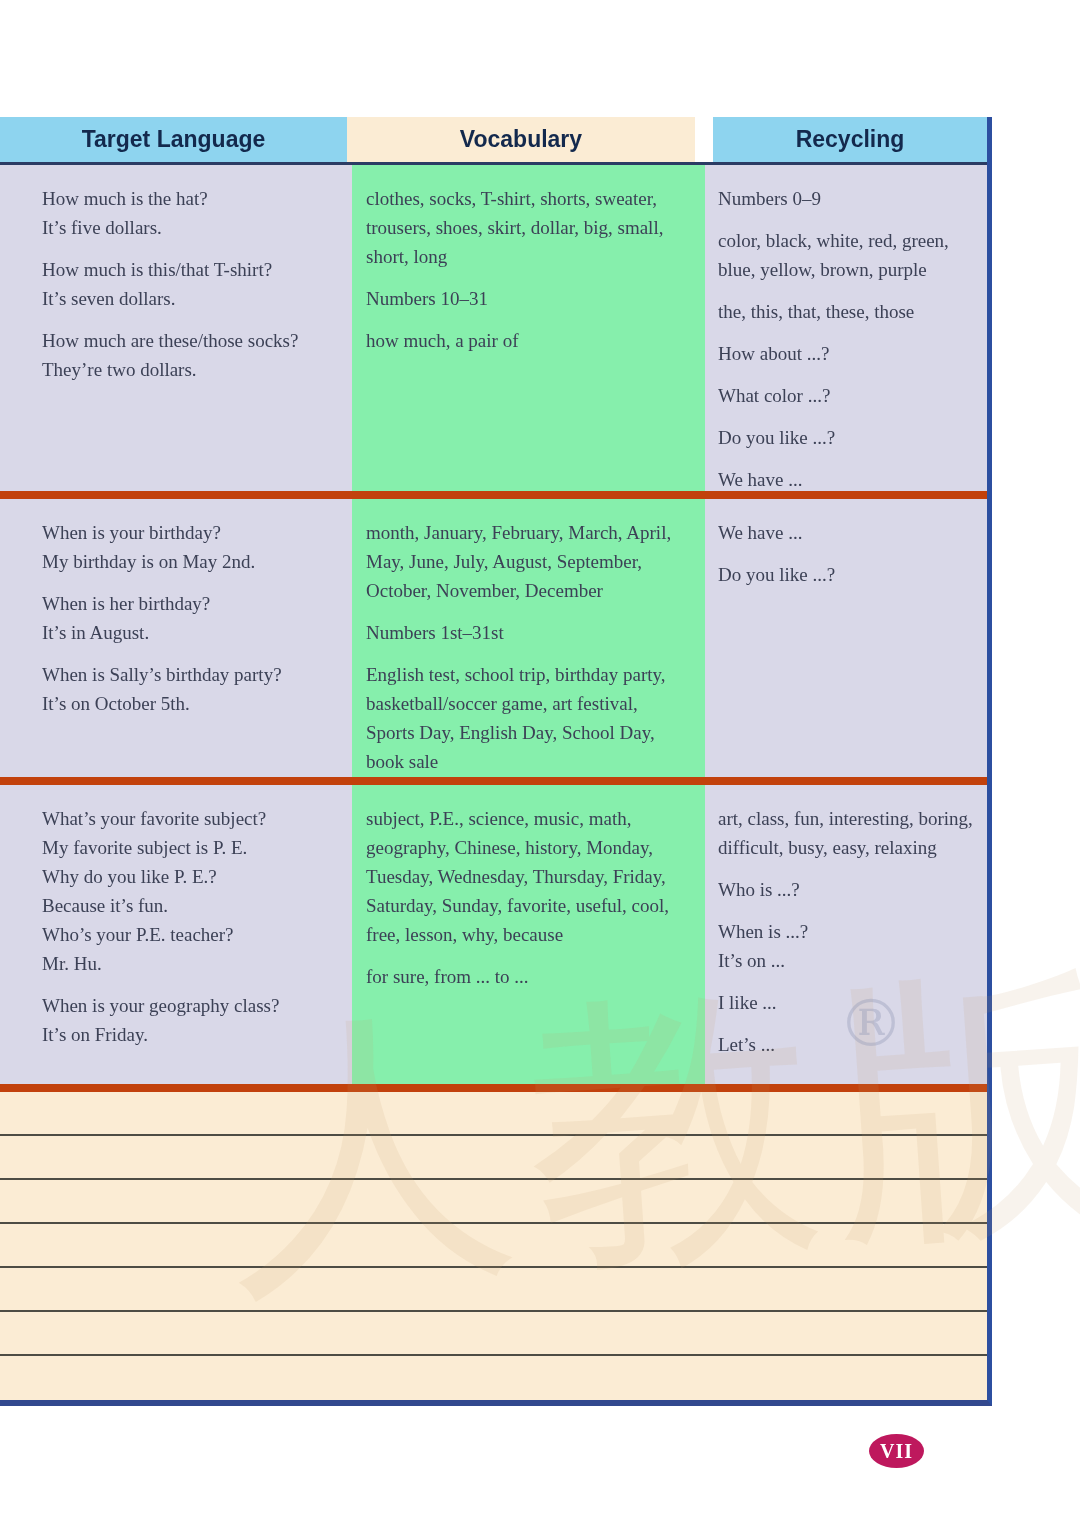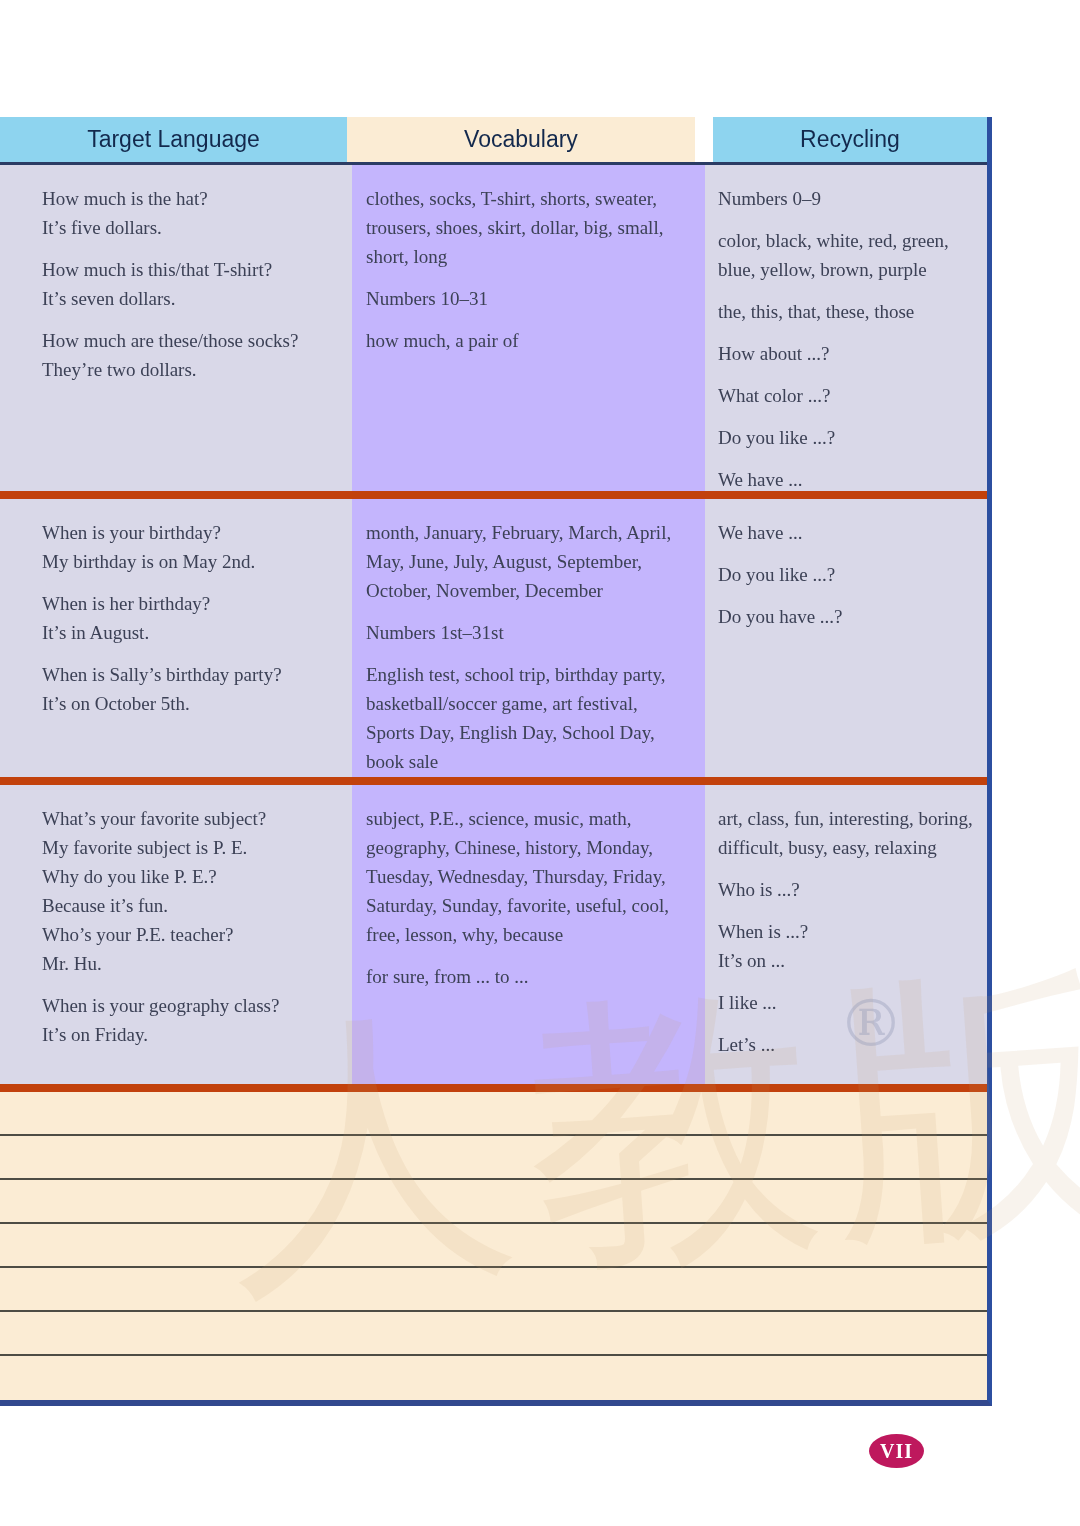--- a/index.html
+++ b/index.html
@@ -23,34 +23,34 @@
   .header-row {
     display: flex;
     height: 48px;
     border-bottom: 3px solid #2b3c64;
   }
   .hcell {
     display: flex;
     align-items: center;
     justify-content: center;
     font-family: "Liberation Sans", "DejaVu Sans", sans-serif;
-    font-weight: normal;
+    font-weight: bold;
     font-size: 23px;
     color: #13294d;
   }
   .hc1 { width: 352px; background: #8ed4ef; }
   .hc2 { width: 353px; background: #fbecd4; }
   .hc3 { width: 278px; background: #8ed4ef; margin-left: 18px; }
   .body-row { display: flex; border-bottom: 8px solid #c2410c; }
   .row1 { height: 334px; }
   .row2 { height: 286px; }
   .row3 { height: 307px; }
   .cell { overflow: hidden; }
   .c1 { width: 352px; background: #d9d8e8; padding: 19px 10px 0 42px; }
-  .c2 { width: 353px; background: #c4b5fd; padding: 19px 26px 0 14px; }
+  .c2 { width: 353px; background: #86efac; padding: 19px 26px 0 14px; }
   .c3 { width: 282px; background: #d9d8e8; padding: 19px 8px 0 13px; }
   .para {
     white-space: pre-line;
     font-size: 19px;
     line-height: 29px;
     color: #3c4156;
     margin-bottom: 13px;
   }
   .lines-section { background: #fbecd4; }
   .write-line { height: 44px; border-bottom: 2px solid #4d4c44; }
@@ -144,21 +144,20 @@
 It’s on October 5th.</p>
       </div>
       <div class="cell c2">
         <p class="para">month, January, February, March, April, May, June, July, August, September, October, November, December</p>
         <p class="para">Numbers 1st–31st</p>
         <p class="para">English test, school trip, birthday party, basketball/soccer game, art festival, Sports Day, English Day, School Day, book sale</p>
       </div>
       <div class="cell c3">
         <p class="para">We have ...</p>
         <p class="para">Do you like ...?</p>
-        <p class="para">Do you have ...?</p>
       </div>
     </div>
 
     <div class="body-row row3">
       <div class="cell c1">
         <p class="para">What’s your favorite subject?
 My favorite subject is P. E.
 Why do you like P. E.?
 Because it’s fun.
 Who’s your P.E. teacher?

